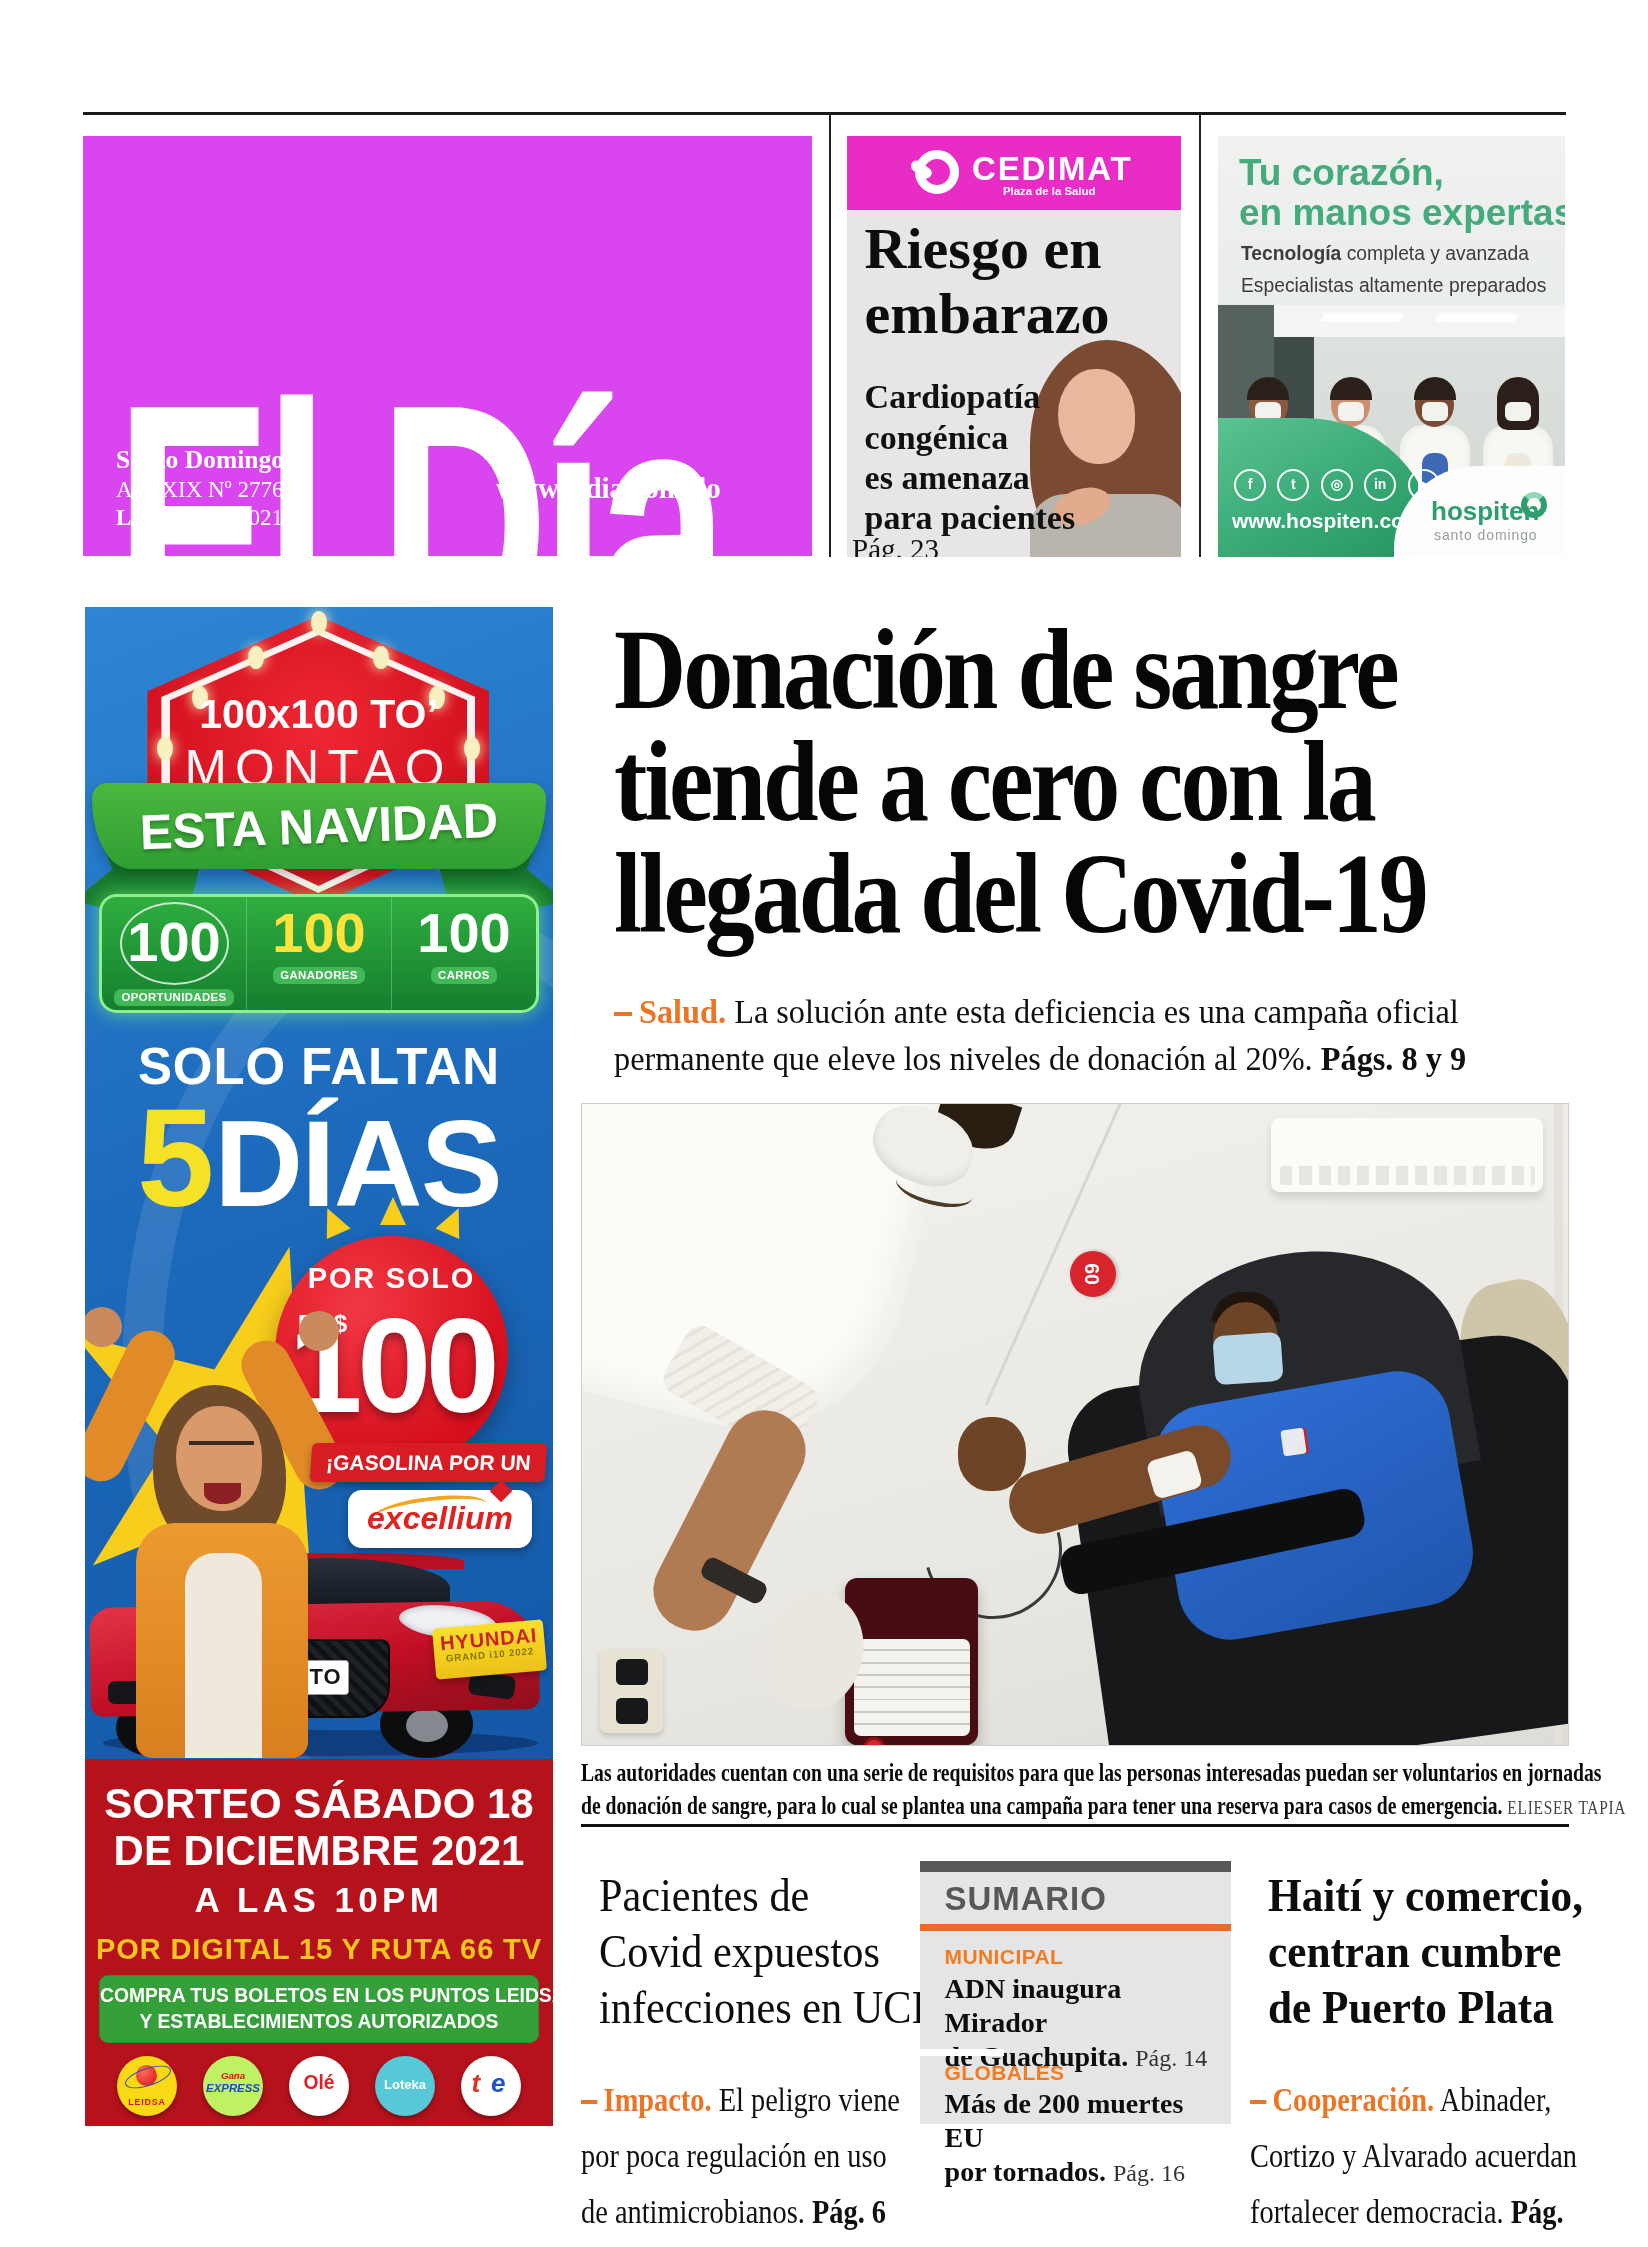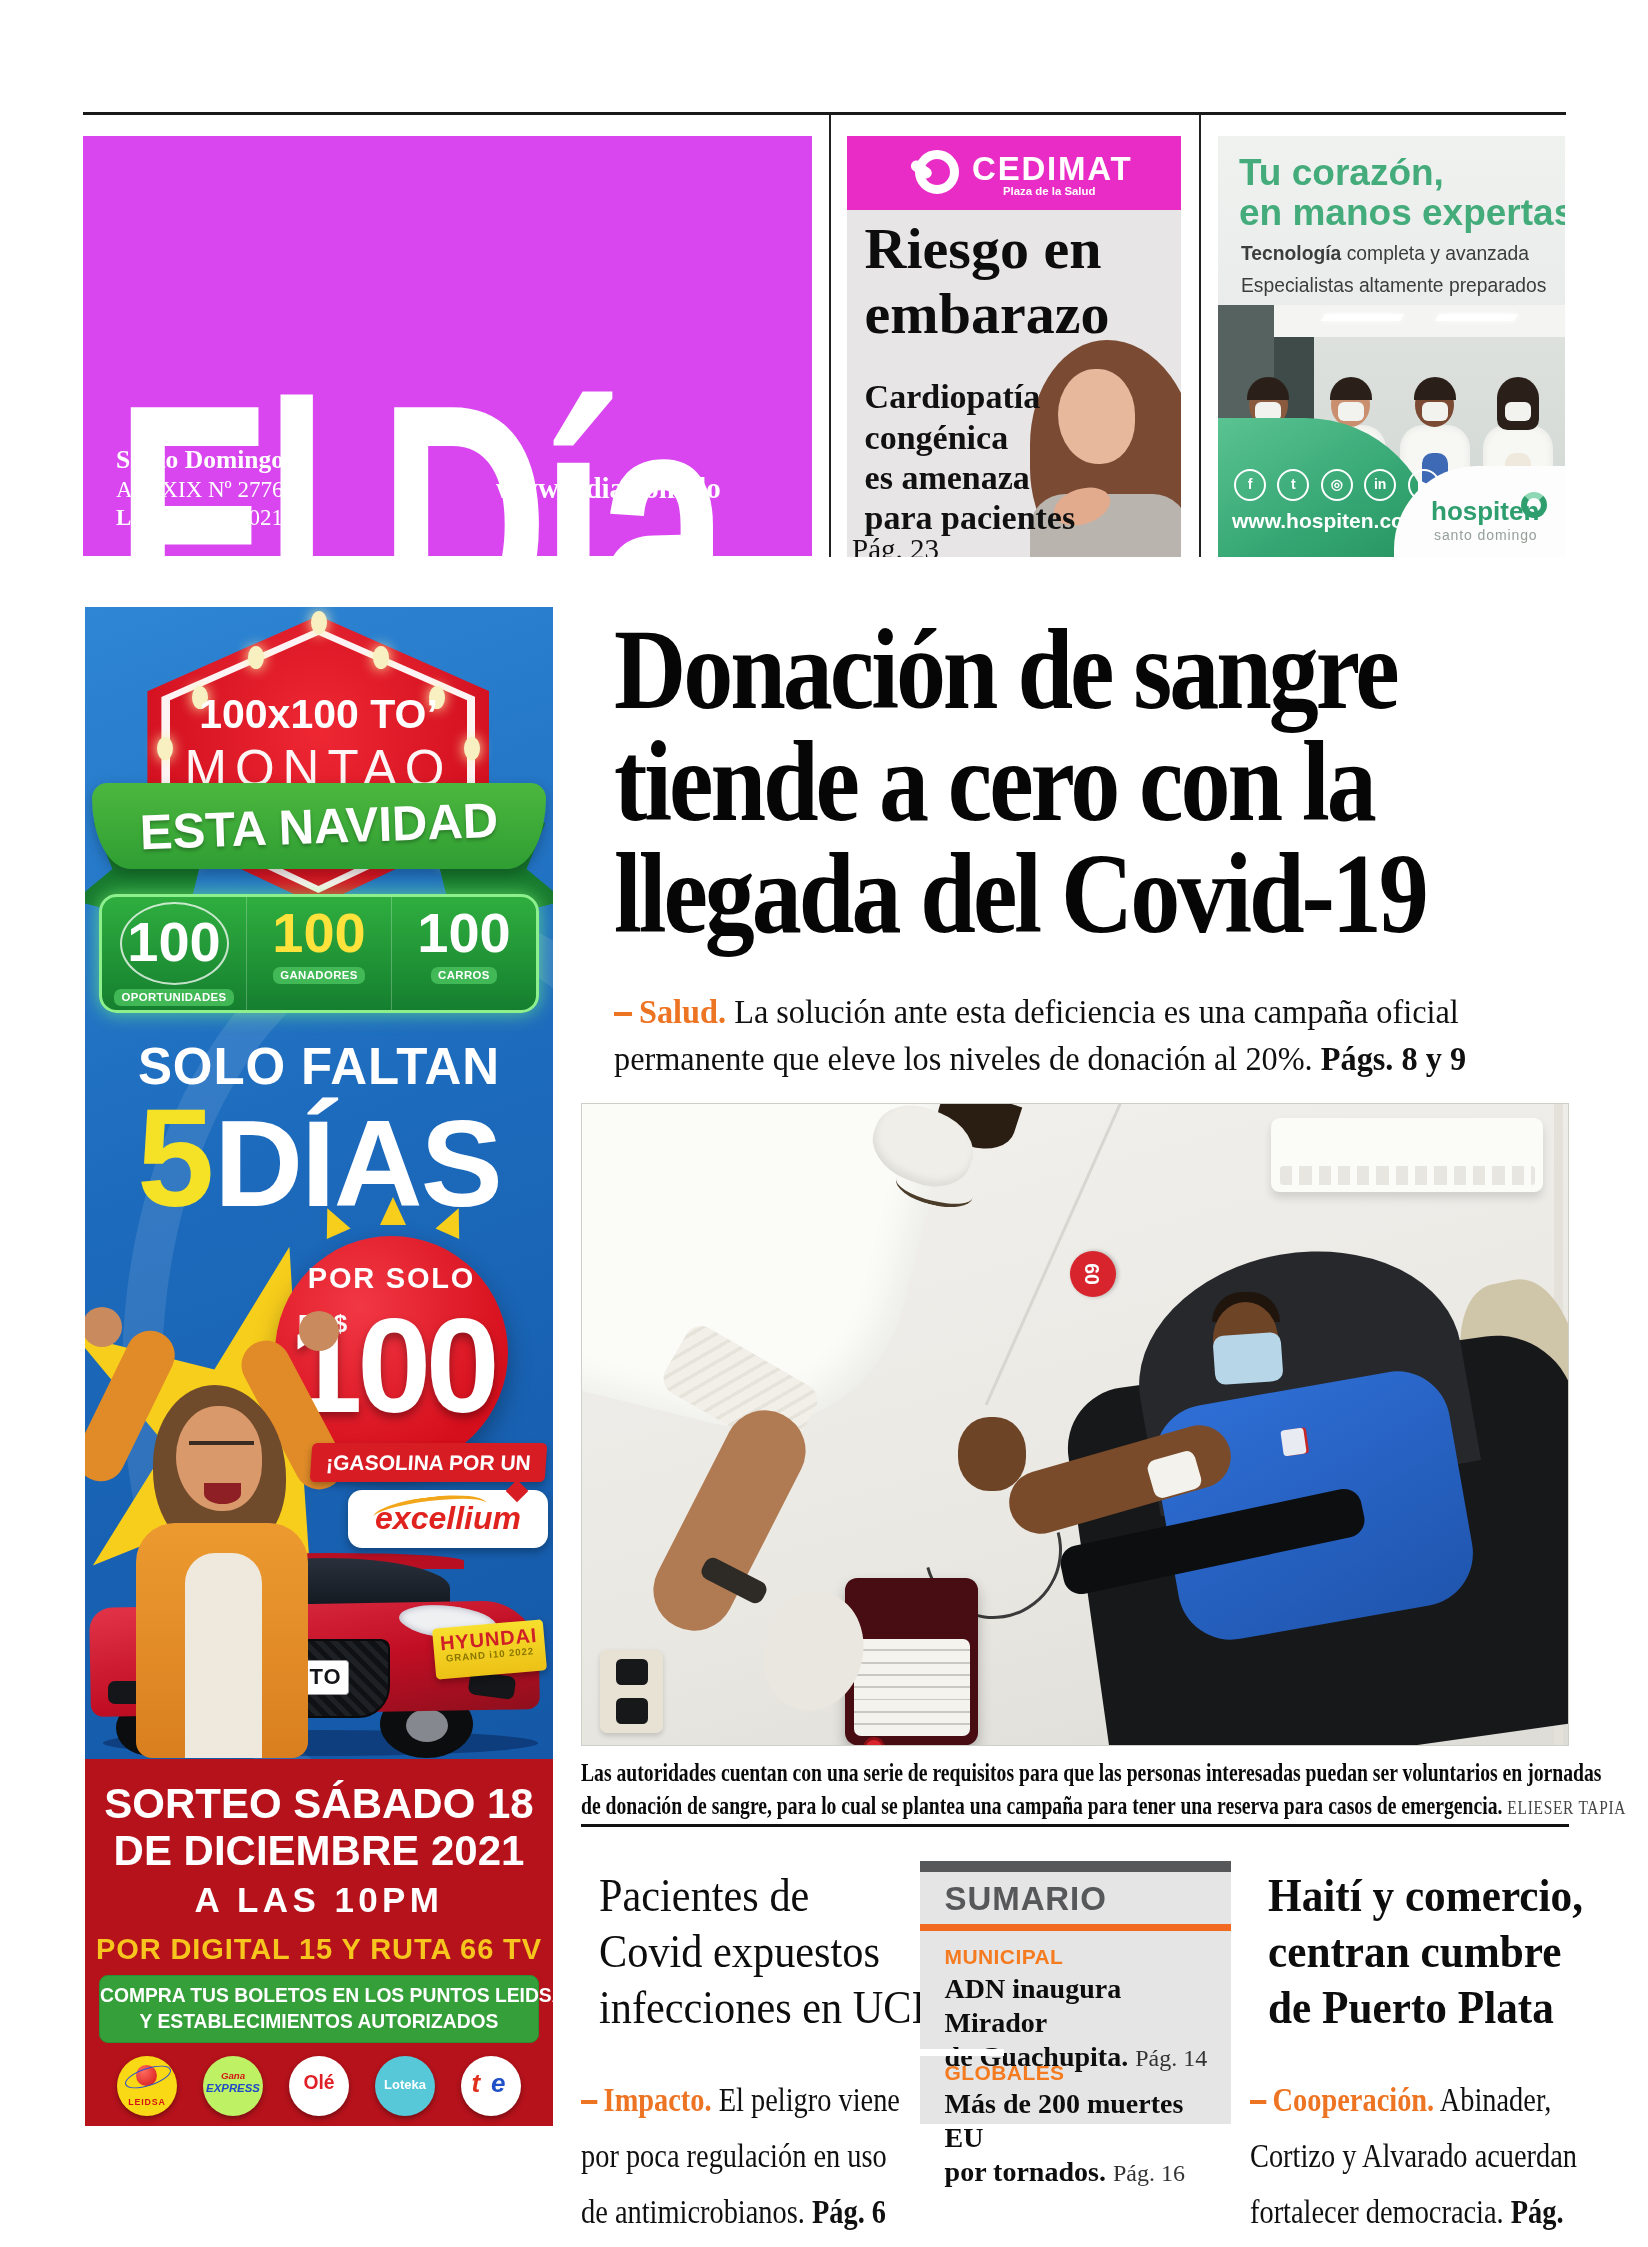--- a/index.html
+++ b/index.html
@@ -114,21 +114,21 @@
   .w-tank{position:absolute;left:107px;top:251px;width:77px;height:205px;background:#efe8dc;border-radius:30px 30px 0 0;}
   .price-circle{position:absolute;left:190px;top:629px;width:233px;height:233px;border-radius:50%;background:radial-gradient(circle at 36% 30%,#f23744,#d60f1c 72%);box-shadow:0 10.5px 24.6px rgba(0,0,0,.3);z-index:5;}
   .por-solo{position:absolute;left:0;top:26px;width:100%;text-align:center;color:#fff;font-family:"Liberation Sans",sans-serif;font-weight:bold;font-size:29px;letter-spacing:1.8px;}
   .rd{position:absolute;left:23px;top:74px;color:#fff;font-family:"Liberation Sans",sans-serif;font-weight:bold;font-size:24.6px;}
   .p100{position:absolute;left:0;top:54px;width:100%;text-align:center;color:#fff;font-family:"Liberation Sans",sans-serif;font-weight:bold;font-size:133px;letter-spacing:-5.3px;text-shadow:0 5.3px 8.8px rgba(0,0,0,.35);}
   .tri{position:absolute;width:0;height:0;border-left:13px solid transparent;border-right:13px solid transparent;border-bottom:28px solid #f8ce1c;z-index:4;}
   .tri1{left:235px;top:600px;transform:rotate(-24deg);}
   .tri2{left:295px;top:590px;}
   .tri3{left:355px;top:600px;transform:rotate(24deg);}
   .gas-ribbon{position:absolute;left:226px;top:836px;width:235px;height:39px;background:#d71c24;border-radius:5.3px;transform:skewX(-4deg);box-shadow:0 3.5px 7px rgba(0,0,0,.3);z-index:6;text-align:center;line-height:39px;color:#fff;font-family:"Liberation Sans",sans-serif;font-weight:bold;font-size:21px;}
-  .exc-box{position:absolute;left:263px;top:883px;width:200px;height:58px;background:#fff;border-radius:14px;box-shadow:0 3.5px 8.8px rgba(0,0,0,.3);z-index:6;}
+  .exc-box{position:absolute;left:263px;top:883px;width:184px;height:58px;background:#fff;border-radius:14px;box-shadow:0 3.5px 8.8px rgba(0,0,0,.3);z-index:6;}
   .exc-tail{position:absolute;right:23px;top:-7px;width:16px;height:16px;background:#d71c24;transform:rotate(45deg);}
   .exc-text{position:absolute;left:0;top:0;width:100%;text-align:center;line-height:56px;color:#e0231f;font-style:italic;font-weight:bold;font-size:32px;font-family:"Liberation Sans",sans-serif;}
   .exc-swoosh{position:absolute;left:24.6px;top:7px;width:114px;height:23px;border-top:4.4px solid #f2a71b;border-radius:50%;transform:rotate(-7deg);}
   .car{position:absolute;left:5.3px;top:946px;width:456px;height:205px;z-index:5;}
   .car-shadow{position:absolute;left:12.3px;bottom:1.8px;width:435px;height:26px;background:rgba(5,20,60,.4);border-radius:50%;}
   .car-glass{position:absolute;left:121px;top:5.3px;width:239px;height:58px;background:linear-gradient(#2a313c,#0f141b);border-radius:48% 52% 0 0;}
   .car-roof{position:absolute;left:105px;top:0;width:269px;height:16px;background:#b90f22;border-radius:50% 50% 0 0;}
   .car-body{position:absolute;left:0;top:51px;width:449px;height:109px;background:linear-gradient(170deg,#e23448,#c10e24 55%,#8f0f1d);border-radius:23px 56px 12.3px 12.3px;transform:rotate(-1deg);}
   .hl{position:absolute;background:#eef0f2;border-radius:50%;}
   .hl-l{left:47px;top:58px;width:81px;height:26px;transform:rotate(-8deg);}

